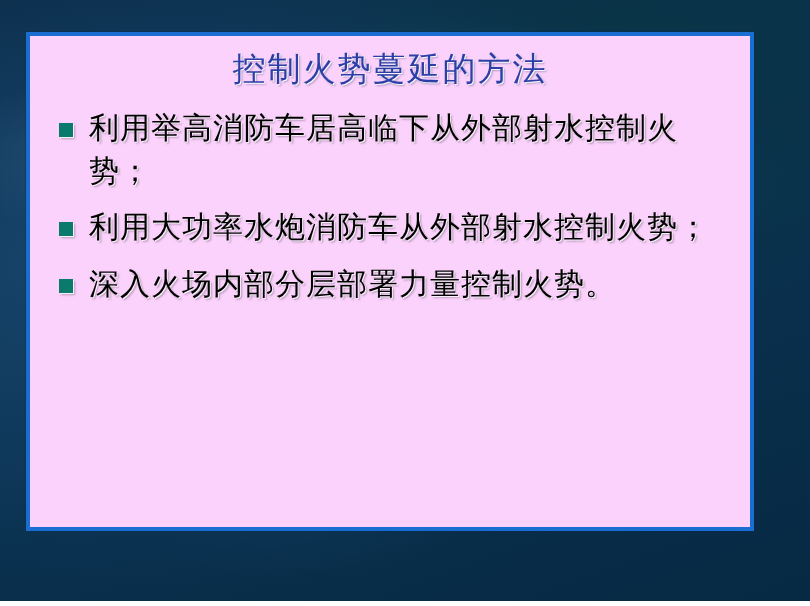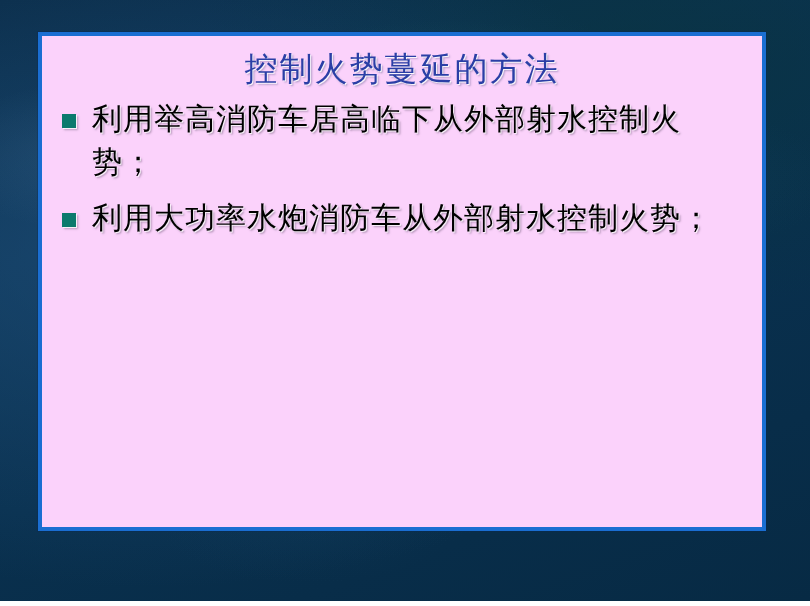--- a/index.html
+++ b/index.html
@@ -44,21 +44,21 @@
     left: 0;
     top: 601px;
     width: 810px;
     height: 5px;
     background: #ffffff;
   }
 
   
   #panel {
     position: absolute;
-    left: 38px;
+    left: 26px;
     top: 32px;
     width: 728px;
     height: 499px;
     box-sizing: border-box;
     background: #fbd2fb;
     border: 4px solid #1a6ed2;
     box-shadow: 0 0 0 1px rgba(10,40,80,0.35);
   }
 
   #title {
@@ -69,21 +69,21 @@
     line-height: 1.15;
     font-weight: 400;
     color: #2b3fa6;
     letter-spacing: 2px;
     text-shadow: 1px 1px 0 rgba(255,255,255,0.85), 2px 2px 2px rgba(90,90,140,0.45);
     font-family: "DejaVu Serif", "Liberation Serif", serif;
   }
 
   #bullets {
     list-style: none;
-    margin: 0;
+    margin: 9px;
     padding: 6px 22px 0 14px;
   }
   .bullet-item {
     position: relative;
     padding-left: 36px;
     margin-bottom: 14px;
     font-size: 30px;
     line-height: 1.42;
     color: #000000;
     letter-spacing: 1px;
@@ -118,18 +118,22 @@
         <span class="bullet-marker"></span>
         <span class="bullet-text">利用举高消防车居高临下从外部射水控制火势；</span>
       </li>
 
       <li class="bullet-item">
         <span class="bullet-marker"></span>
         <span class="bullet-text">利用大功率水炮消防车从外部射水控制火势；</span>
       </li>
 
 
+      <li class="bullet-item">
+        <span class="bullet-marker"></span>
+        <span class="bullet-text">深入火场内部分层部署力量控制火势。</span>
+      </li>
 
     </ul>
   </div>
 </div>
 
 <div id="bottom-strip"></div>
 
 </body></html>

